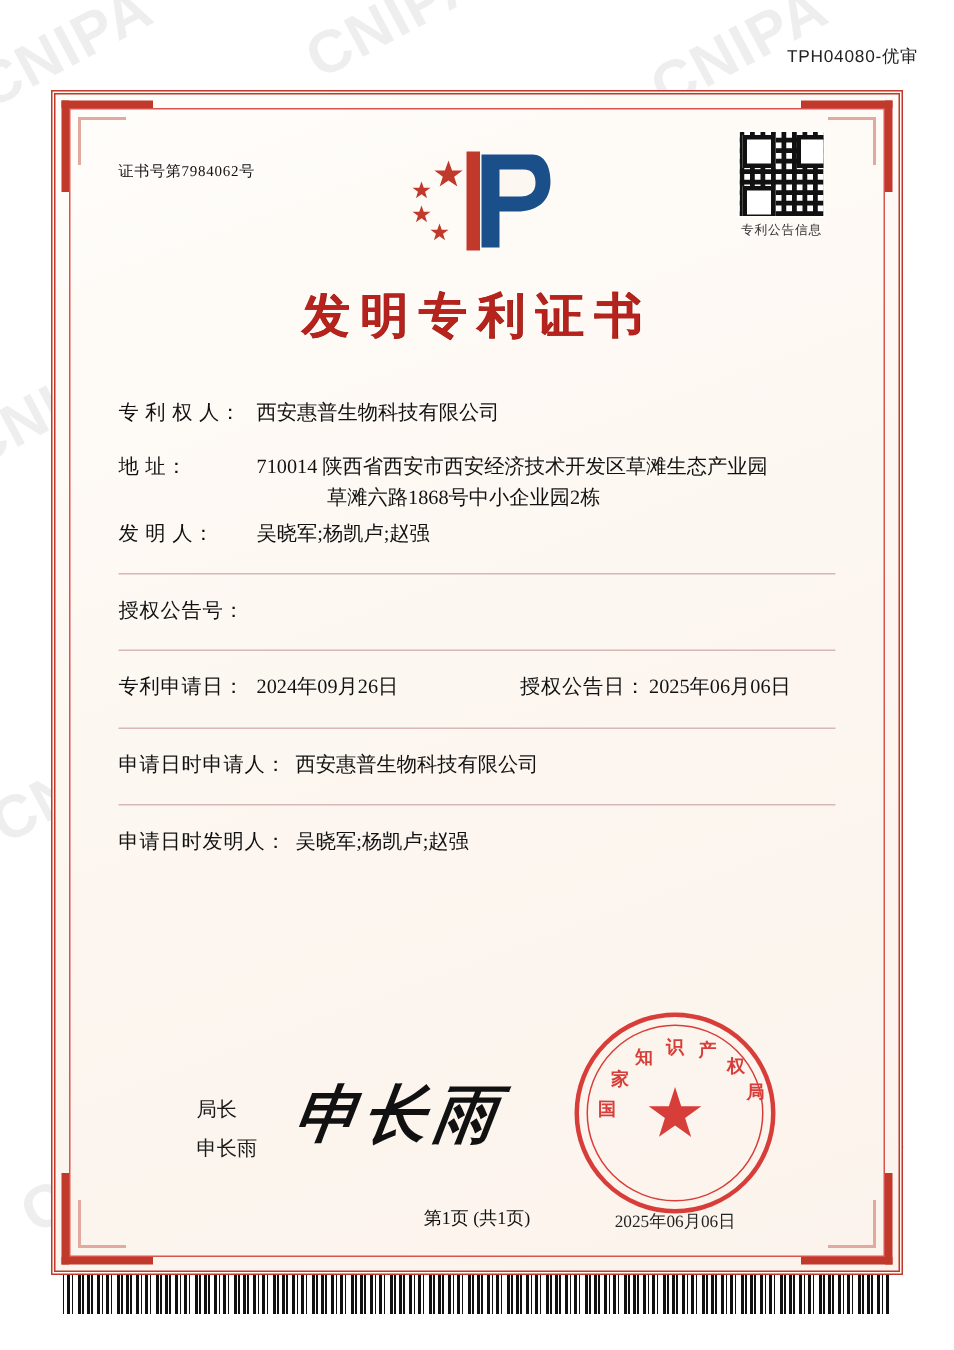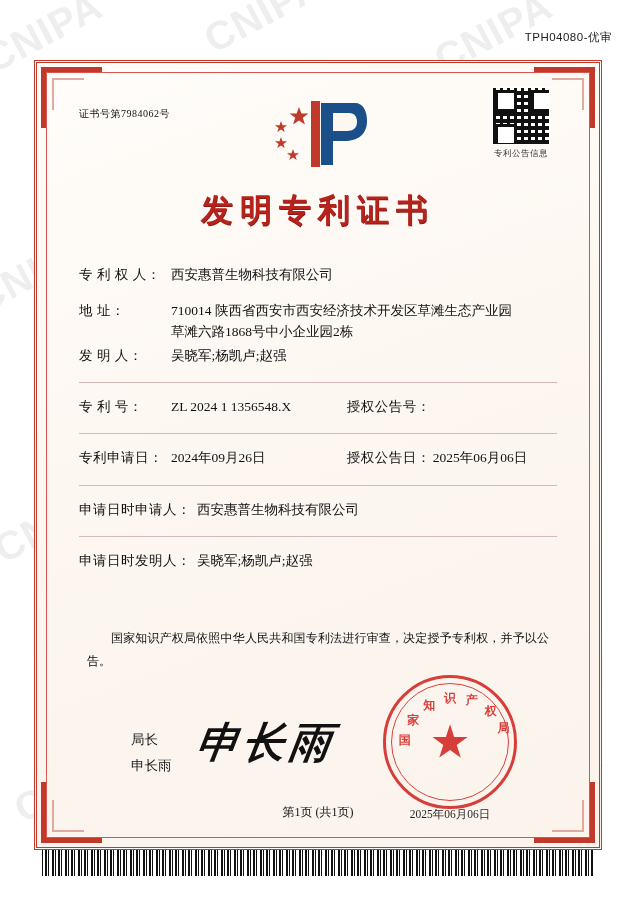--- a/index.html
+++ b/index.html
@@ -186,21 +186,21 @@
   .lbl {
     flex: 0 0 auto;
     width: 92px;
     color: #111;
     letter-spacing: 0.5px;
   }
   .val {
     flex: 1 1 auto;
     color: #111;
   }
-  .val .sub { display: block; }
+  .val .sub { display: block; margin-left: 47px; }
 
   .row.two { margin-bottom: 16px; }
   .col-left { display: flex; flex: 0 0 56%; }
   .col-right { display: flex; flex: 1 1 auto; }
   .col-right .lbl { width: 86px; }
 
   .divider {
     border: 0;
     border-top: 1px solid #d8b8b5;
     margin: 4px 0 14px 0;
@@ -386,24 +386,20 @@
       </div>
 
       <div class="row">
         <div class="lbl">发 明 人：</div>
         <div class="val">吴晓军;杨凯卢;赵强</div>
       </div>
 
       <hr class="divider">
 
       <div class="row two">
-        <div class="col-left">
-          <div class="lbl">专 利 号：</div>
-          <div class="val">ZL 2024 1 1356548.X</div>
-        </div>
         <div class="col-right">
           <div class="lbl">授权公告号：</div>
         </div>
       </div>
 
       <hr class="divider">
 
       <div class="row two">
         <div class="col-left">
           <div class="lbl">专利申请日：</div>
@@ -424,21 +420,20 @@
 
       <hr class="divider">
 
       <div class="row">
         <div class="lbl" style="width:118px;">申请日时发明人：</div>
         <div class="val">吴晓军;杨凯卢;赵强</div>
       </div>
     </div>
 
     <div class="statement">
-      <p>国家知识产权局依照中华人民共和国专利法进行审查，决定授予专利权，并予以公告。</p>
     </div>
 
     <div class="sig-block">
       <div>局长</div>
       <div>申长雨</div>
     </div>
 
     <div class="sig-script">申长雨</div>
 
     <div class="seal">

